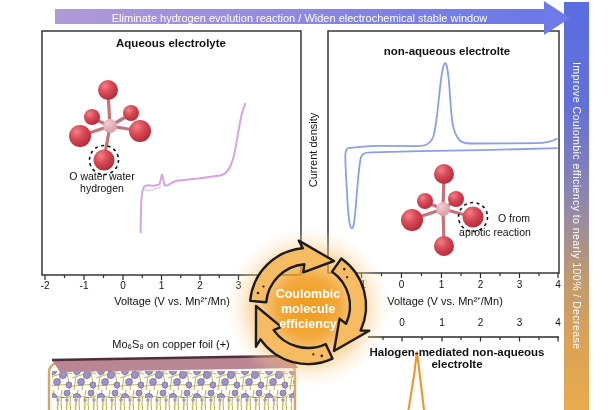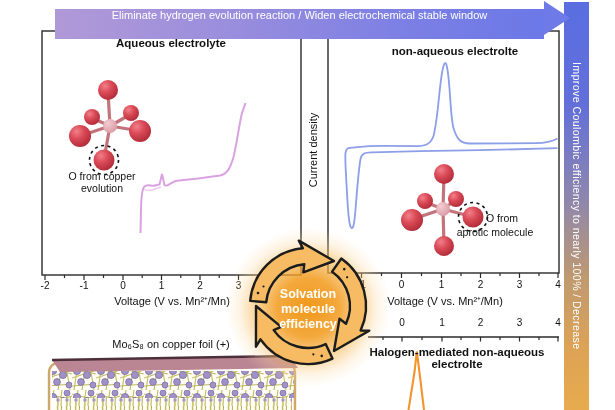--- a/index.html
+++ b/index.html
@@ -4,23 +4,23 @@
 <style>
   html,body{margin:0;padding:0;background:#fff;}
   #fig{position:relative;width:615px;height:410px;background:#fff;overflow:hidden;
        font-family:"Liberation Sans",sans-serif;color:#111;}
   .abs{position:absolute;}
   .ctr{text-align:center;}
   .title{font-weight:bold;font-size:11.5px;line-height:12px;}
   .lbl{font-size:10px;line-height:10px;}
   .xaxis{font-size:11px;line-height:11px;}
   .note{font-size:10.5px;line-height:11px;}
-  #topBanner{left:55px;top:9px;width:489px;height:30px;
+  #topBanner{left:55px;top:9px;width:489px;height:15px;
     background:linear-gradient(90deg,#b199d7 0%,#9a8edd 35%,#7d80e4 70%,#6b78e7 100%);
-    display:flex;align-items:flex-start;justify-content:center;}
+    display:flex;align-items:flex-end;justify-content:center;}
   #topBanner span{color:#fff;font-size:11px;white-space:nowrap;}
   #topArrowHead{left:544px;top:1px;width:0;height:0;
     border-top:17.5px solid transparent;border-bottom:17.5px solid transparent;
     border-left:26px solid #6e7ae7;}
   #rightBanner{left:564px;top:2px;width:25px;height:408px;
     background:linear-gradient(180deg,#5a6ee1 0%,#626fd9 25%,#8d86ae 48%,#c09a6f 68%,#ddA355 85%,#e7ab4e 100%);
     display:flex;align-items:center;justify-content:center;}
   #rightBanner span{color:#fff;font-size:10.6px;letter-spacing:.4px;white-space:nowrap;
     writing-mode:vertical-rl;}
   #glow{left:213px;top:215px;width:190px;height:185px;border-radius:50%;
@@ -110,26 +110,26 @@
     <g>
       <rect x="49" y="363" width="246" height="60" rx="9" fill="#fffdf8" stroke="#cfa76b" stroke-width="2.4"></rect>
       <rect x="54" y="397" width="238" height="13" fill="url(#chains)"></rect>
       <rect x="52" y="371" width="242" height="27" fill="url(#lat)"></rect>
       <polygon points="52,360 290,356 298,368 60,372" fill="#bb8694"></polygon>
       <polyline points="52,360 290,356" fill="none" stroke="#4d2f3c" stroke-width="2.4"></polyline>
     </g>
   </svg>
 
   <div class="abs z2 ctr title" style="left:71px;top:37px;width:200px;text-align:center;">Aqueous electrolyte</div>
-  <div class="abs z2 ctr title" style="left:355px;top:45px;width:200px;">non-aqueous electrolte</div>
+  <div class="abs z2 ctr title" style="left:347px;top:45px;width:200px;">non-aqueous electrolte</div>
 
-  <div class="abs z2 ctr note" style="left:32px;top:171px;width:140px;">O from copper</div>
-  <div class="abs z2 ctr note" style="left:32px;top:183px;width:140px;">evolution</div>
-  <div class="abs z2 ctr note" style="left:472px;top:213px;width:60px;">O from</div>
-  <div class="abs z2 ctr note" style="left:435px;top:227px;width:120px;">aprotic molecule</div>
+  <div class="abs z2 ctr note" style="left:32px;top:171px;width:140px;">O water water</div>
+  <div class="abs z2 ctr note" style="left:32px;top:183px;width:140px;">hydrogen</div>
+  <div class="abs z2 ctr note" style="left:484px;top:213px;width:60px;">O from</div>
+  <div class="abs z2 ctr note" style="left:435px;top:227px;width:120px;">aprotic reaction</div>
 
   <div class="abs z2 ctr ylabel" style="left:253px;top:144px;width:120px;">Current density</div>
 
   <div class="abs z2 ctr lbl" style="left:31px;top:281px;width:28px;">-2</div>
   <div class="abs z2 ctr lbl" style="left:70px;top:281px;width:28px;">-1</div>
   <div class="abs z2 ctr lbl" style="left:109px;top:281px;width:28px;">0</div>
   <div class="abs z2 ctr lbl" style="left:147.5px;top:281px;width:28px;">1</div>
   <div class="abs z2 ctr lbl" style="left:186px;top:281px;width:28px;">2</div>
   <div class="abs z2 ctr lbl" style="left:224.5px;top:281px;width:28px;">3</div>
   <div class="abs z2 ctr xaxis" style="left:77px;top:296px;width:190px;">Voltage (V vs. Mn²⁺/Mn)</div>
@@ -167,21 +167,21 @@
         <circle cx="-44.5" cy="-19.5" r="1.1" fill="#1c1c1c"></circle>
     </g>
     <g transform="translate(308,306) rotate(240)">
       <path d="M -57.8,-5.1 A 58 58 0 0 1 -5.1,-57.8 L -9.2,-65.4 L 26,-45 L -4.7,-33.7 L -3.7,-41.8 A 42 42 0 0 0 -41.8,-3.7 Z" fill="#f7bc63" stroke="#1c1c1c" stroke-width="2.4" stroke-linejoin="round"></path>
       <circle cx="-50" cy="-13" r="1.3" fill="#1c1c1c"></circle>
         <circle cx="-44.5" cy="-19.5" r="1.1" fill="#1c1c1c"></circle>
     </g>
   </svg>
 
   <div id="cycleText" class="abs z5">
-    <div>Solvation</div>
+    <div>Coulombic</div>
     <div>molecule</div>
     <div>efficiency</div>
   </div>
 
   <div id="topBanner" class="abs z6">
     <span>Eliminate hydrogen evolution reaction / Widen electrochemical stable window</span>
   </div>
   <div id="topArrowHead" class="abs z6"></div>
   <div id="rightBanner" class="abs z5">
     <span>Improve Coulombic efficiency to nearly 100% / Decrease</span>

